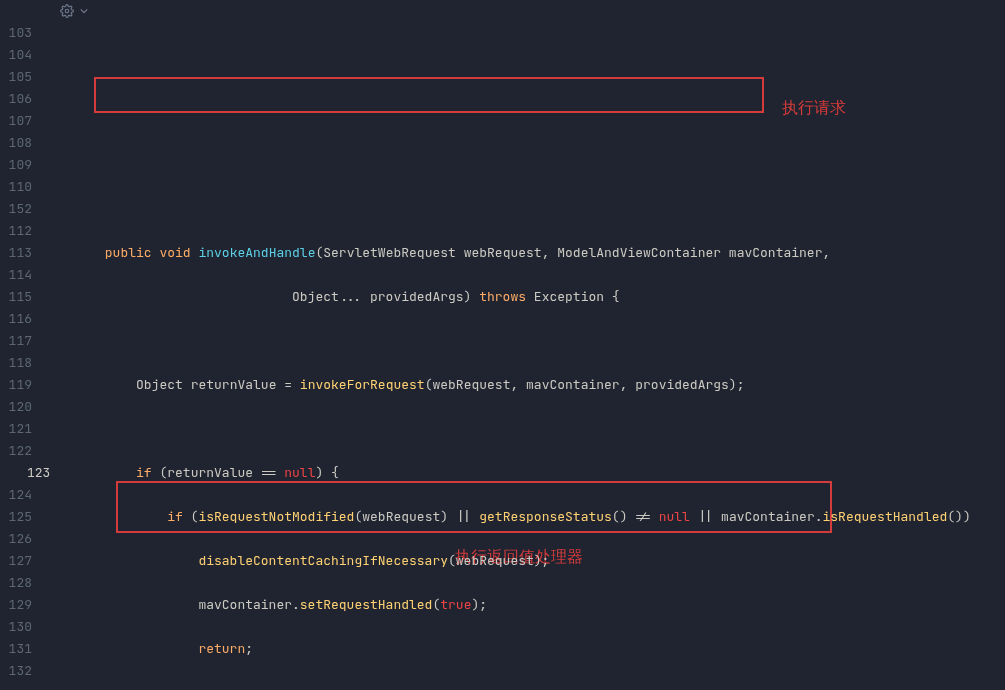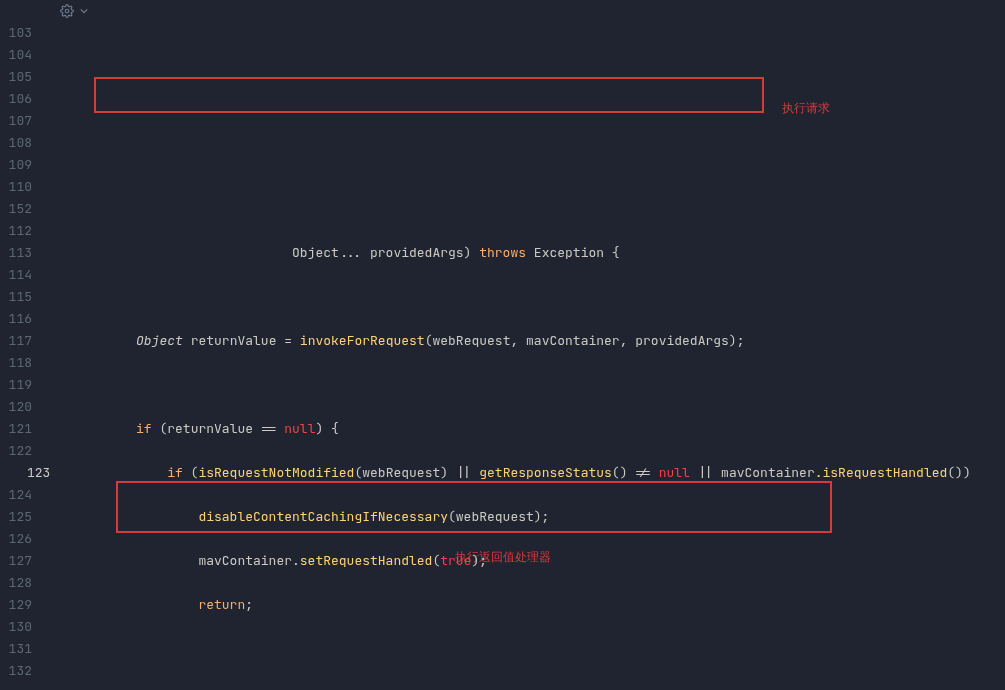--- a/index.html
+++ b/index.html
@@ -31,33 +31,33 @@
     position: relative;
     white-space: pre;
     padding-left: 18px;
   }
   .line { height: 22px; position: relative; }
   .gutter .ln.current { color: #cccac2; margin-left: 27px; }
   
   .kw { color: #ffad66; }       
   .fn { color: #ffd173; margin-top: 12px; }       
   .fn-def { color: #5ccfe6; }   
-  .type { color: #cccac2; font-style: italic; }     
+  .type { color: #cccac2; }     
   .ident { color: #cccac2; }
   .lit { color: #ef4444; }
   .box1 {
     position: absolute;
     border: 2px solid #d43b3b;
     pointer-events: none;
   }
   .anno {
     position: absolute;
     color: #d43b3b;
     font-family: 'PingFang SC','Microsoft YaHei',sans-serif;
-    font-size: 12px;
+    font-size: 16px;
   }
   .toolbar {
     height: 22px;
     padding-left: 60px;
     color: #707a8c;
   }
   .settings-icon svg { vertical-align: middle; }
 </style>
 </head>
 <body>
@@ -110,20 +110,21 @@
   <div class="code" id="code">
 
     
     <div class="box1" style="top:55px; left:54px; width:670px; height:36px;"></div>
     <div class="anno" style="top:75px; left:742px;">执行请求</div>
 
     <div class="box1" style="top:459px; left:76px; width:716px; height:52px;"></div>
     <div class="anno" style="top:524px; left:415px;">执行返回值处理器</div>
 
     
+<div class="line">      <span class="kw">public</span> <span class="kw">void</span> <span class="fn-def">invokeAndHandle</span><span class="ident">(ServletWebRequest webRequest, ModelAndViewContainer mavContainer,</span></div>
 <div class="line">                              <span class="ident">Object... providedArgs) </span><span class="kw">throws</span><span class="ident"> Exception {</span></div>
 <div class="line"></div>
 <div class="line">          <span class="type">Object</span><span> returnValue = </span><span class="fn">invokeForRequest</span><span>(webRequest, mavContainer, providedArgs);</span></div>
 <div class="line"></div>
 <div class="line">          <span class="kw">if</span><span> (returnValue == </span><span class="lit">null</span><span>) {</span></div>
 <div class="line">              <span class="kw">if</span><span> (</span><span class="fn">isRequestNotModified</span><span>(webRequest)</span><span> || </span><span class="fn">getResponseStatus</span><span>()</span><span> != </span><span class="lit">null</span><span> || mavContainer.</span><span class="fn">isRequestHandled</span><span>()) </span></div>
 <div class="line">                  <span class="fn">disableContentCachingIfNecessary</span><span>(webRequest);</span></div>
 <div class="line">                  <span>mavContainer.</span><span class="fn">setRequestHandled</span><span>(</span><span class="lit">true</span><span>);</span></div>
 <div class="line">                  <span class="kw">return</span><span>;</span></div>
 

